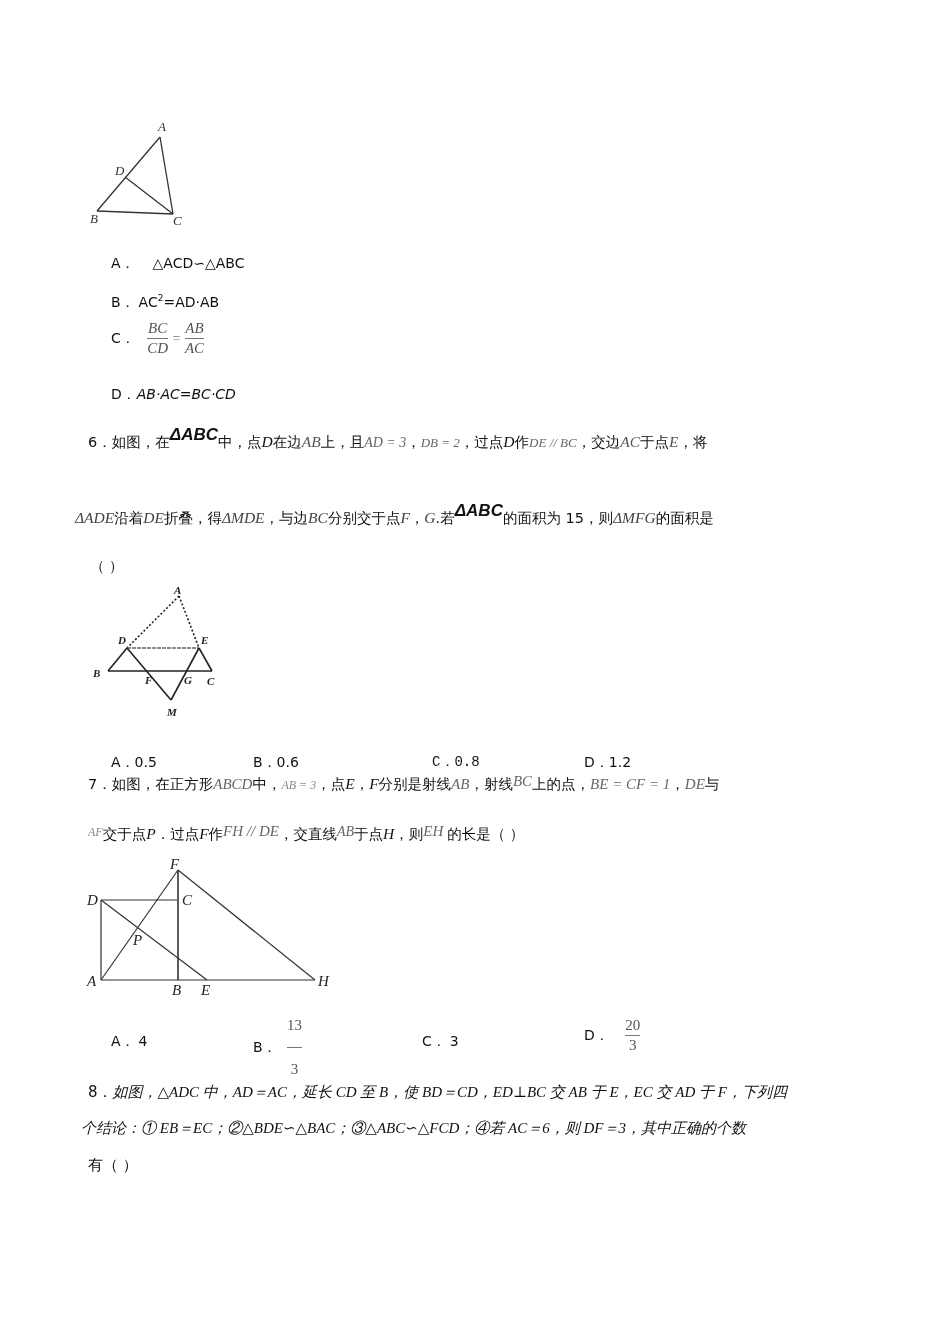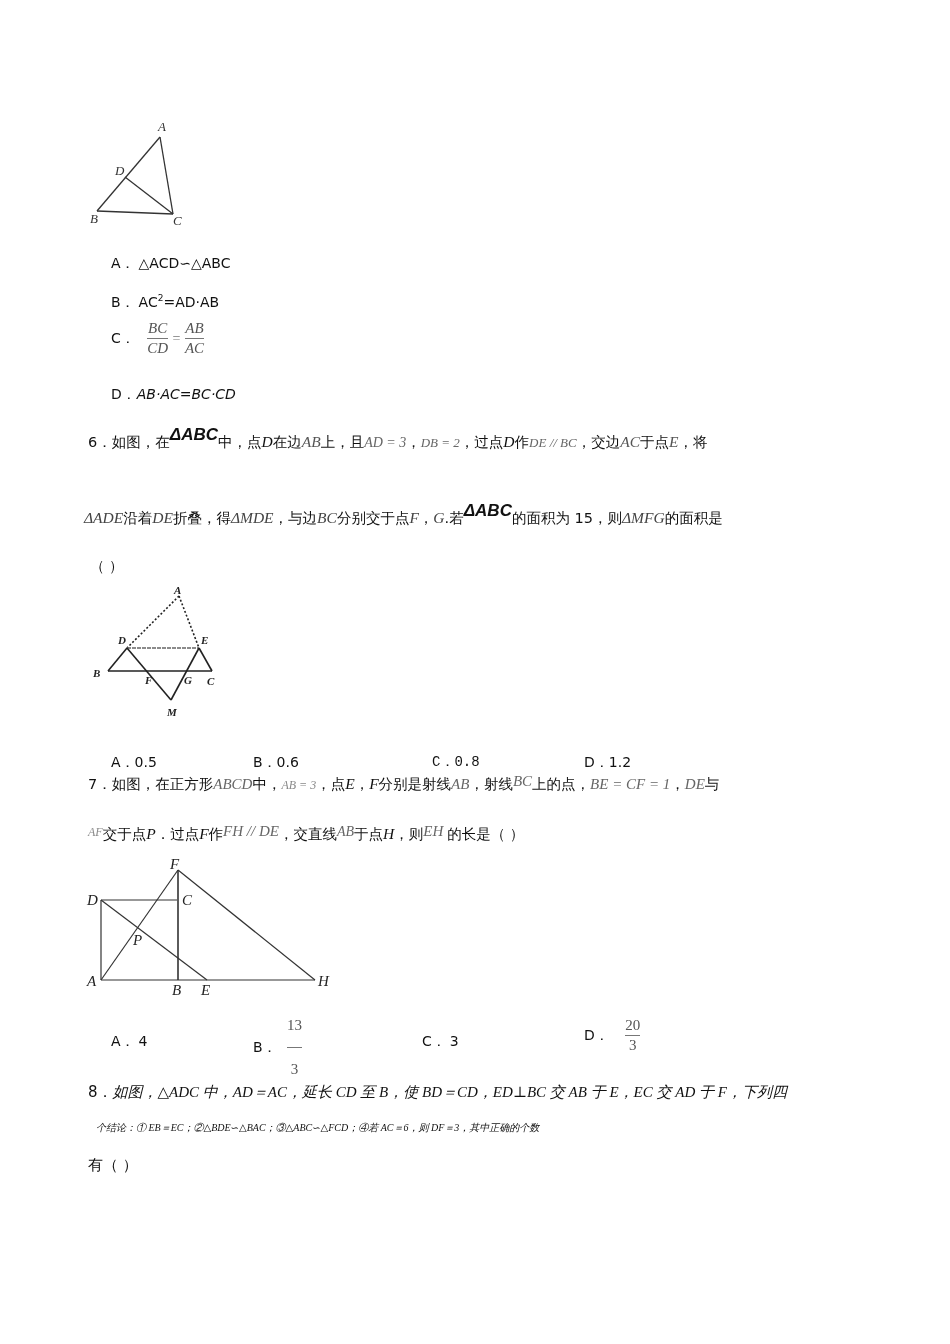--- a/index.html
+++ b/index.html
@@ -28,21 +28,21 @@
     <line x1="12" y1="96" x2="88" y2="99" stroke="#333" stroke-width="1.3"></line>
     <line x1="40" y1="62" x2="88" y2="99" stroke="#333" stroke-width="1.3"></line>
     <text x="73" y="16" font-size="13" fill="#333">A</text>
     <text x="30" y="60" font-size="13" fill="#333">D</text>
     <text x="5" y="108" font-size="13" fill="#333">B</text>
     <text x="88" y="110" font-size="13" fill="#333">C</text>
   </svg>
 </div>
 
 <div class="abs txt opt" style="left:111px; top:253px;">
-  <span>A．</span><span style="margin-left:4px;">△ACD∽△ABC</span>
+  <span>A．</span><span style="margin-left:18px;">△ACD∽△ABC</span>
 </div>
 <div class="abs txt opt" style="left:111px; top:288px;">
   <span>B．</span><span style="margin-left:4px;">AC</span><sup style="font-size:9px;">2</sup><span>=AD·AB</span>
 </div>
 <div class="abs txt opt" style="left:111px; top:320px; line-height:normal;">
   <span style="vertical-align:middle;">C．</span>
   <span class="frac it" style="margin-left:8px;">
     <span>BC</span>
       <span class="bar"></span>
       <span>CD</span>
@@ -54,21 +54,21 @@
       <span>AC</span>
   </span>
 </div>
 <div class="abs txt opt" style="left:111px; top:384px;">
   <span>D．</span><span style="margin-left:1px;font-style:italic;">AB·AC=BC·CD</span>
 </div>
 
 <div class="abs txt" style="left:88px; top:432px;">
   <span>6．</span><span>如图，在</span><span class="mbig">ΔABC</span><span>中，点</span><span class="m">D</span><span>在边</span><span class="m" style="color:#555;">AB</span><span>上，且</span><span class="mg">AD = 3</span><span>，</span><span class="mg" style="font-size:13px;">DB = 2</span><span>，过点</span><span class="m">D</span><span>作</span><span class="mg" style="font-size:13px;">DE // BC</span><span>，交边</span><span class="m" style="color:#555;">AC</span><span>于点</span><span class="m" style="color:#555;">E</span><span>，将</span>
 </div>
-<div class="abs txt" style="left:84px; top:508px;">
+<div class="abs txt" style="left:75px; top:508px;">
   <span class="m" style="color:#444;">ΔADE</span><span>沿着</span><span class="m" style="color:#444;">DE</span><span>折叠，得</span><span class="m" style="color:#444;">ΔMDE</span><span>，与边</span><span class="m" style="color:#444;">BC</span><span>分别交于点</span><span class="m" style="color:#444;">F</span><span>，</span><span class="m" style="color:#444;">G</span><span>.若</span><span class="mbig">ΔABC</span><span>的面积为 15，则</span><span class="m" style="color:#444;">ΔMFG</span><span>的面积是</span>
 </div>
 <div class="abs txt" style="left:90px; top:556px;">（    ）</div>
 
 <div class="abs" style="left:88px; top:585px; width:140px; height:140px;">
   <svg width="140" height="140" viewBox="0 0 140 140">
     <line x1="91" y1="11" x2="39" y2="63" stroke="#222" stroke-width="1.6" stroke-dasharray="2,2"></line>
     <line x1="91" y1="11" x2="111" y2="63" stroke="#222" stroke-width="1.6" stroke-dasharray="2,2"></line>
     <line x1="39" y1="63" x2="111" y2="63" stroke="#666" stroke-width="1.3" stroke-dasharray="4,1"></line>
     <line x1="20" y1="86" x2="124" y2="86" stroke="#222" stroke-width="1.6"></line>
@@ -134,18 +134,18 @@
   <span class="frac" style="margin-left:12px;">
       <span>20</span>
       <span class="bar"></span>
       <span>3</span>
     </span>
 </div>
 
 <div class="abs txt" style="left:88px; top:1082px; font-size:15px;">
   <span>8．</span><span class="serif" style="font-style:italic;">如图，△ADC 中，AD＝AC，延长 CD 至 B，使 BD＝CD，ED⊥BC 交 AB 于 E，EC 交 AD 于 F，下列四</span>
 </div>
-<div class="abs txt" style="left:96px; top:1118px; font-size:10px;">
+<div class="abs txt" style="left:81px; top:1118px; font-size:15px;">
   <span class="serif" style="font-style:italic;">个结论：① EB＝EC；②△BDE∽△BAC；③△ABC∽△FCD；④若 AC＝6，则 DF＝3，其中正确的个数</span>
 </div>
 <div class="abs txt" style="left:88px; top:1155px; font-size:15px;">
   <span>有（    ）</span>
 </div>
 
 </body></html>

